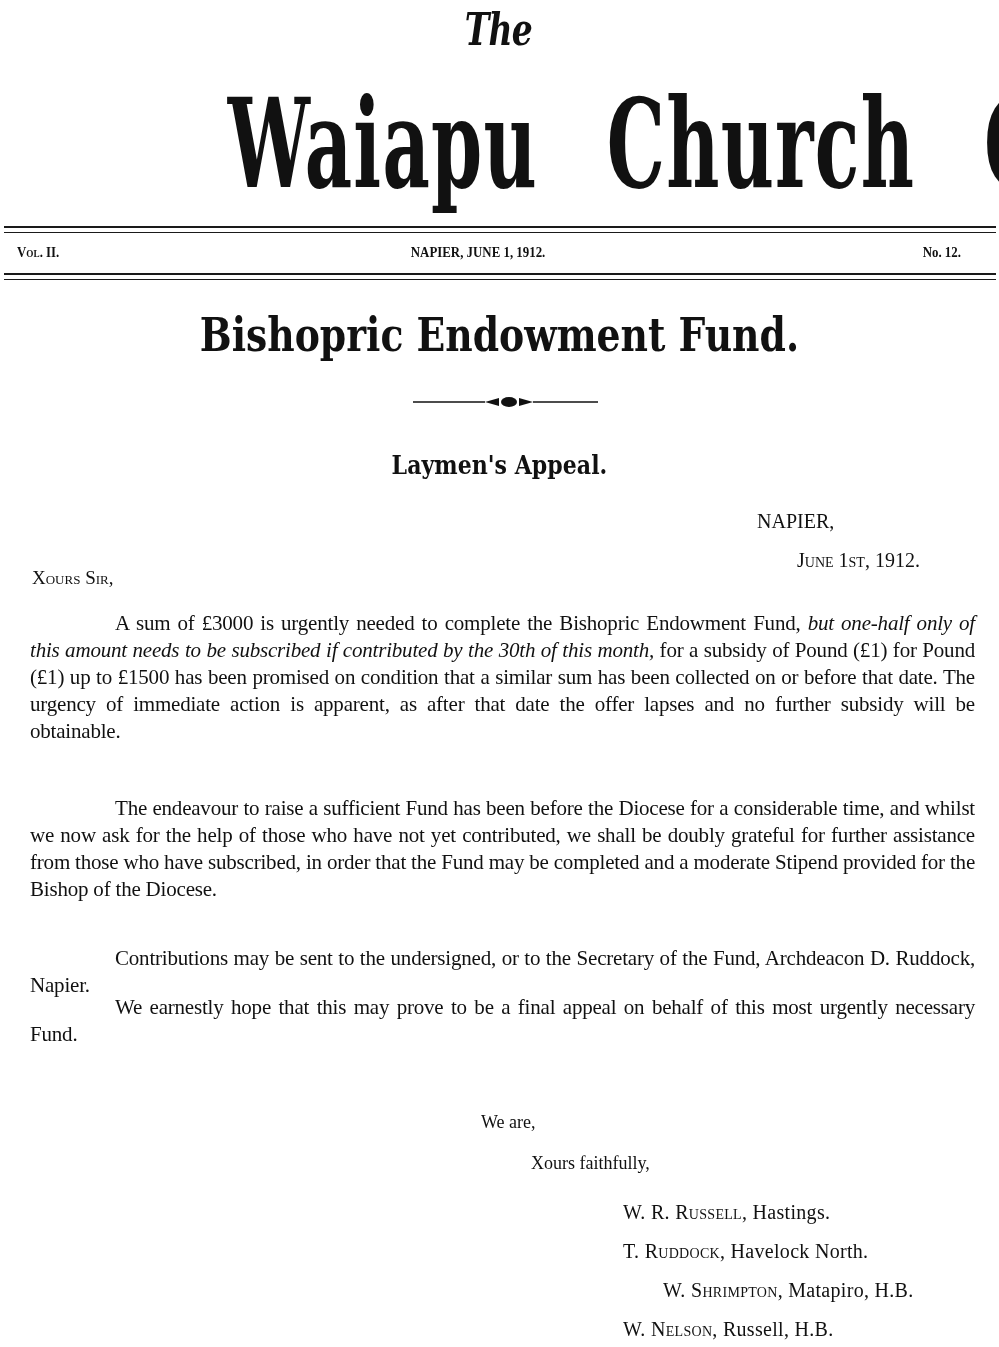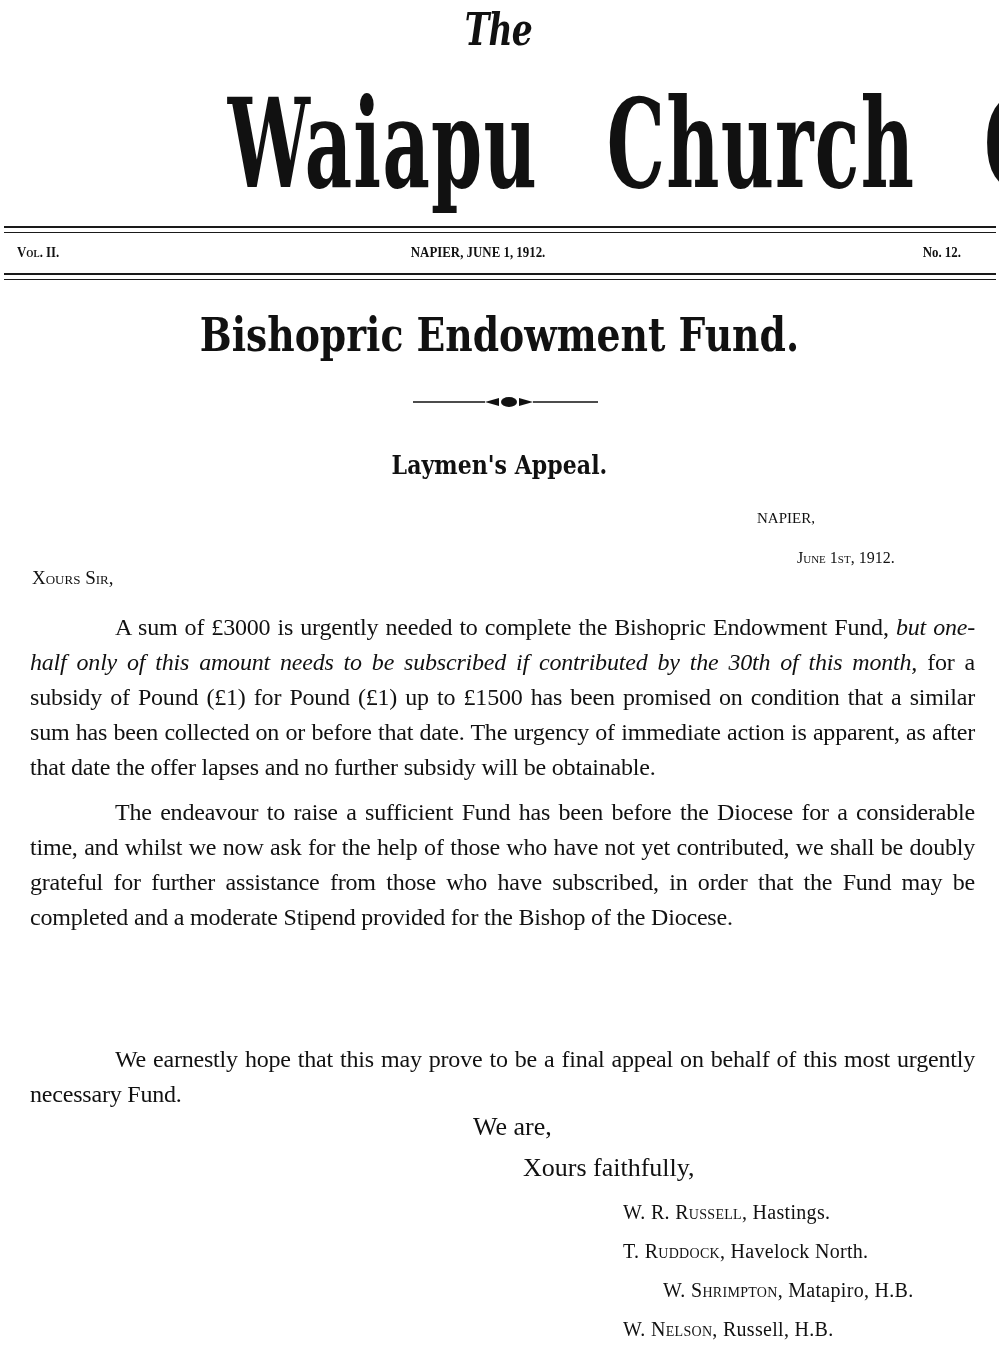--- a/index.html
+++ b/index.html
@@ -99,54 +99,55 @@
       font-family: "DejaVu Serif", serif;
       font-weight: bold;
       font-size: 26px;
       line-height: 1;
       transform: scaleX(0.85);
       transform-origin: 499px 0;
     }
     .place {
       position: absolute;
       left: 757px; top: 510px;
-      font-size: 15px;
+      font-size: 20px;
       white-space: nowrap;
     }
     .dateline {
       position: absolute;
       left: 797px; top: 549px;
-      font-size: 16px;
+      font-size: 20px;
       font-variant: small-caps;
       white-space: nowrap;
     }
     .salutation {
       position: absolute;
       left: 32px; top: 567px;
       font-size: 19px;
       font-variant: small-caps;
     }
     .para {
       position: absolute;
       left: 30px; width: 945px;
-      font-size: 24px;
-      line-height: 35px;
+      font-size: 21px;
+      line-height: 27px;
       text-align: justify;
       text-indent: 85px;
       letter-spacing: -0.2px;
     }
     .para em { font-style: italic; }
     .p1 { top: 610px; }
     .p2 { top: 795px; }
     .p3 { top: 945px; }
-    .p4 { top: 1042px; }
+    .p4 { top: 994px; }
     .closing {
       position: absolute;
-      font-size: 26px;
-      white-space: nowrap;
+      font-size: 18px;
+      white-space: nowrap;
+      margin-left: 8px;
     }
     .close-1 { left: 473px; top: 1112px; }
     .close-2 { left: 523px; top: 1153px; }
     .sig {
       position: absolute;
       left: 623px;
       font-size: 20px;
       white-space: nowrap;
       letter-spacing: 0.3px;
     }
@@ -193,20 +194,21 @@
 
   <div class="subtitle">Laymen's Appeal.</div>
 
   <div class="place">NAPIER,</div>
   <div class="dateline">June 1st, 1912.</div>
   <div class="salutation">Xours Sir,</div>
 
   <div class="para p1"><span>A sum of £3000 is urgently needed to complete the Bishopric Endowment Fund, </span><em>but one-half only of this amount needs to be subscribed if contributed by the 30th of this month,</em><span> for a subsidy of Pound (£1) for Pound (£1) up to £1500 has been promised on condition that a similar sum has been collected on or before that date.  The urgency of immediate action is apparent, as after that date the offer lapses and no further subsidy will be obtainable.</span></div>
 
   <div class="para p2">The endeavour to raise a sufficient Fund has been before the Diocese for a considerable time, and whilst we now ask for the help of those who have not yet contributed, we shall be doubly grateful for further assistance from those who have subscribed, in order that the Fund may be completed and a moderate Stipend provided for the Bishop of the Diocese.</div>
+  <div class="para p3">Contributions may be sent to the undersigned, or to the Secretary of the Fund, Archdeacon D. Ruddock, Napier.</div>
   <div class="para p4">We earnestly hope that this may prove to be a final appeal on behalf of this most urgently necessary Fund.</div>
 
   <div class="closing close-1">We are,</div>
   <div class="closing close-2">Xours faithfully,</div>
 
   <div class="sig sig-0"><span>W. R. </span><span class="surname">Russell</span><span>, Hastings.</span></div>
   <div class="sig sig-1"><span>T. </span><span class="surname">Ruddock</span><span>, Havelock North.</span></div>
   <div class="sig sig-2"><span>W. </span><span class="surname">Shrimpton</span><span>, Matapiro, H.B.</span></div>
   <div class="sig sig-3"><span>W. </span><span class="surname">Nelson</span><span>, Russell, H.B.</span></div>
 

